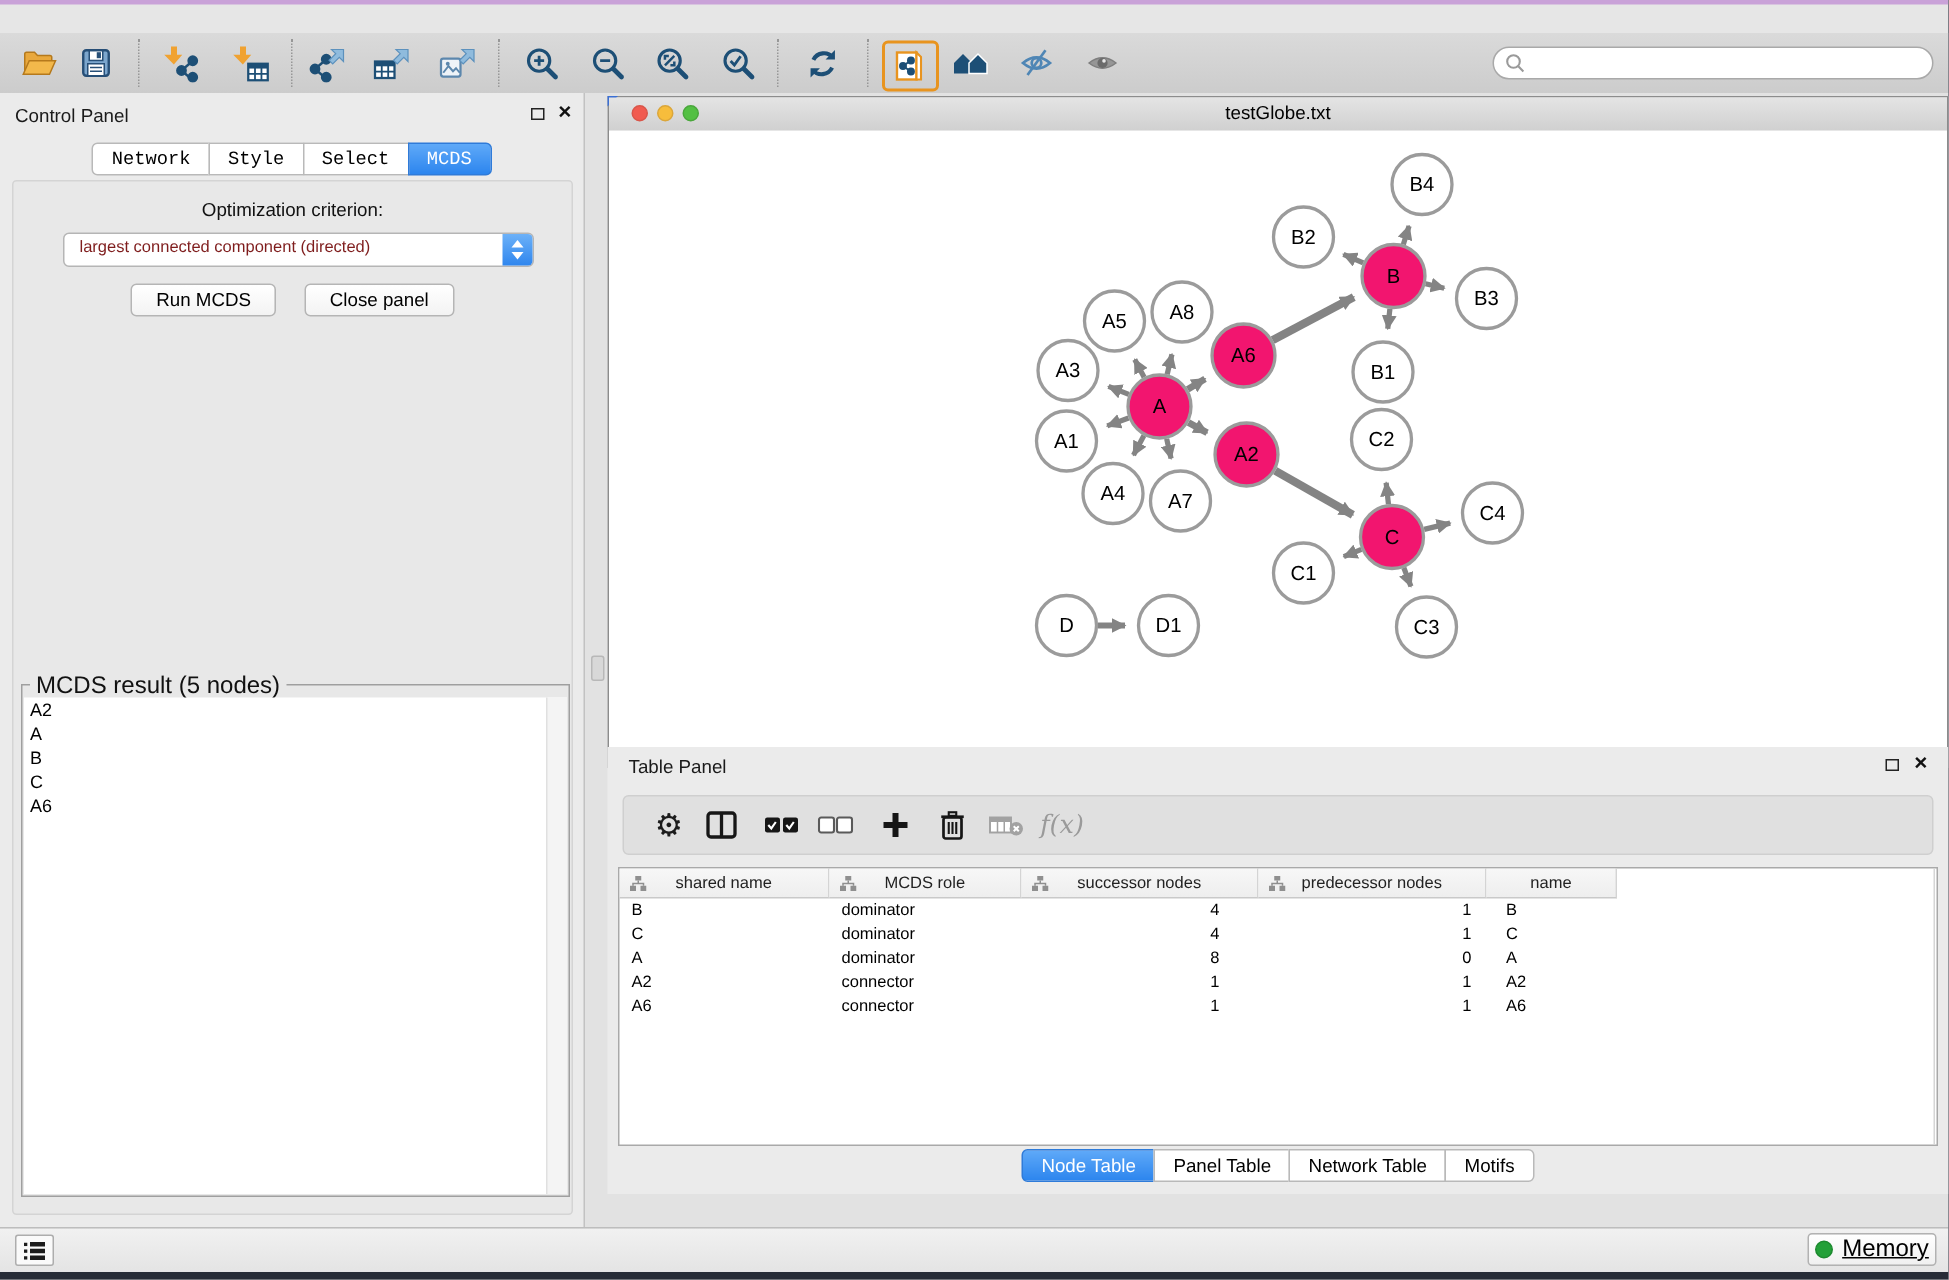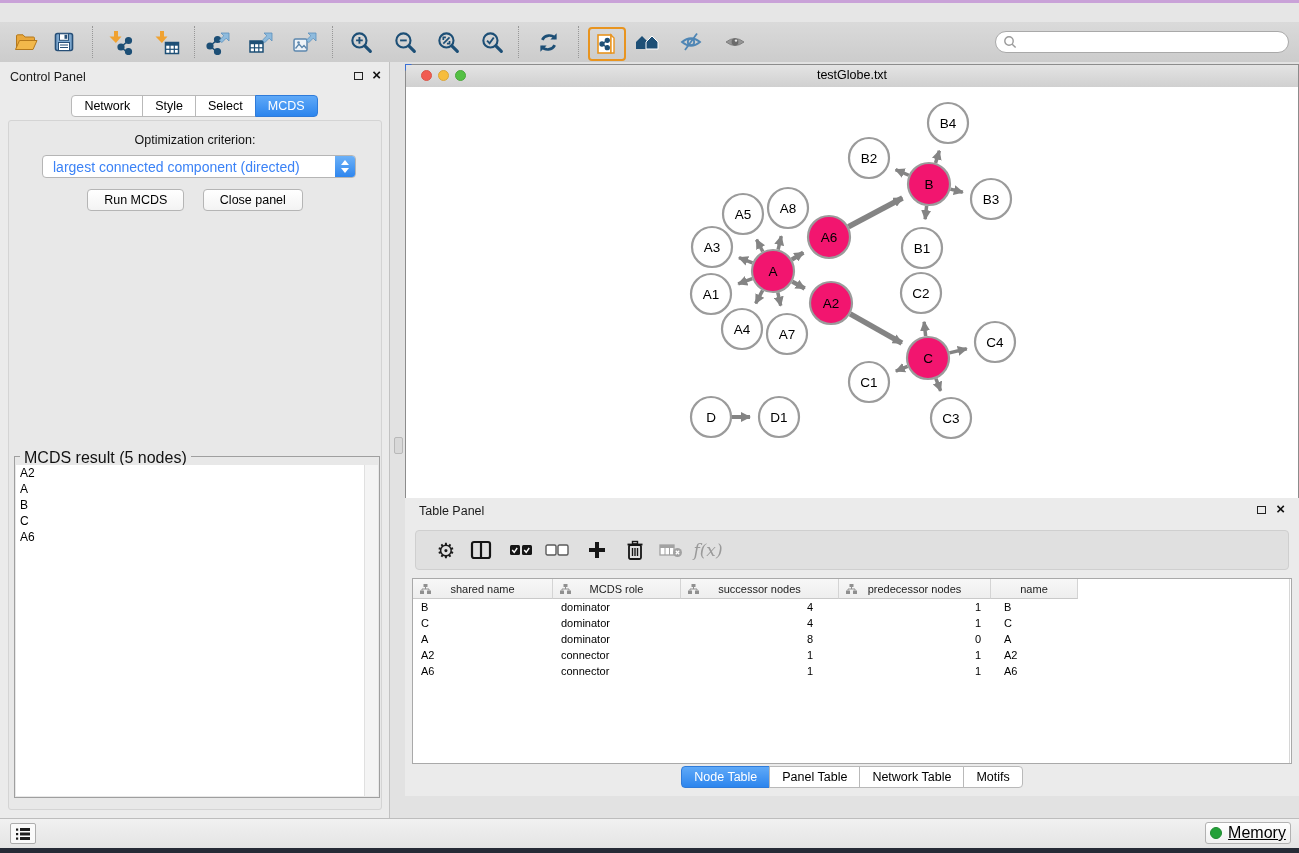--- a/index.html
+++ b/index.html
@@ -23,33 +23,33 @@
                      padding:0 8px 0 24px;font-size:12px;background:#fff;outline:none;font-family:inherit;}
   .search-glass{position:absolute;left:8px;top:4px;}
   
   .content{position:absolute;left:0;top:62px;width:1299px;height:756px;background:#e2e2e2;}
   
   .control-panel{position:absolute;left:0;top:0;width:390px;height:756px;background:#ebebeb;
                  border-right:1px solid #c2c2c2;box-sizing:border-box;}
   .panel-title{position:absolute;left:10px;top:8px;font-size:12.5px;color:#1a1a1a;}
   .panel-float{position:absolute;top:10px;width:9px;height:8px;border:1.5px solid #222;box-sizing:border-box;background:transparent;}
   .panel-close{position:absolute;top:4px;font-size:15px;font-weight:bold;color:#111;line-height:18px;}
-  .cp-tabs{position:absolute;left:0;right:0;top:33px;text-align:center;}
+  .cp-tabs{position:absolute;left:0;right:0;top:33px;text-align:center;font-family:Liberation Mono, monospace;}
   .seg{display:inline-flex;}
   .seg-btn{height:20px;line-height:20px;padding:0 12px;background:#fff;border:1px solid #b9b9b9;
            font-size:12.5px;color:#000;margin-left:-1px;}
   .seg-btn:first-child{border-radius:4px 0 0 4px;margin-left:0;}
   .seg-btn:last-child{border-radius:0 4px 4px 0;}
   .seg-btn.active{background:linear-gradient(#5fa9f8,#2c85ee);border-color:#2f7bd9;color:#fff;}
   .cp-inner{position:absolute;left:8px;top:58px;width:374px;height:690px;background:#e8e8e8;
             border:1px solid #d4d4d4;border-radius:3px;box-sizing:border-box;}
   .opt-label{position:absolute;left:0;right:0;top:12px;text-align:center;font-size:12.5px;color:#111;}
   .dropdown{position:absolute;left:33px;top:34px;width:314px;height:23px;background:#fff;
             border:1px solid #b5b5b5;border-radius:4px;box-sizing:border-box;}
-  .dropdown .dd-text{position:absolute;left:10px;top:3px;font-size:14px;color:#3b82f6;white-space:nowrap;}
+  .dropdown .dd-text{position:absolute;left:10px;top:3px;font-size:11px;color:#7f1d1d;white-space:nowrap;}
   .dd-stepper{position:absolute;right:0;top:0;width:20px;height:21px;border-radius:0 3px 3px 0;
               background:linear-gradient(#6cb1f8,#2f86ee);}
   .dd-up{position:absolute;left:5.5px;top:4px;width:0;height:0;border-left:4.5px solid transparent;
          border-right:4.5px solid transparent;border-bottom:5px solid #fff;}
   .dd-down{position:absolute;left:5.5px;bottom:4px;width:0;height:0;border-left:4.5px solid transparent;
            border-right:4.5px solid transparent;border-top:5px solid #fff;}
   .cp-buttons{position:absolute;left:0;right:0;top:68px;text-align:center;}
   .push-btn{display:inline-block;height:22px;line-height:20px;padding:0 16px;background:linear-gradient(#ffffff,#f3f3f3);
             border:1px solid #b5b5b5;border-radius:4px;font-size:12.5px;color:#000;box-sizing:border-box;margin:0 7px;}
   .result-box{position:absolute;left:14px;top:394px;width:366px;height:342px;border:1px solid #9f9f9f;box-sizing:border-box;}

